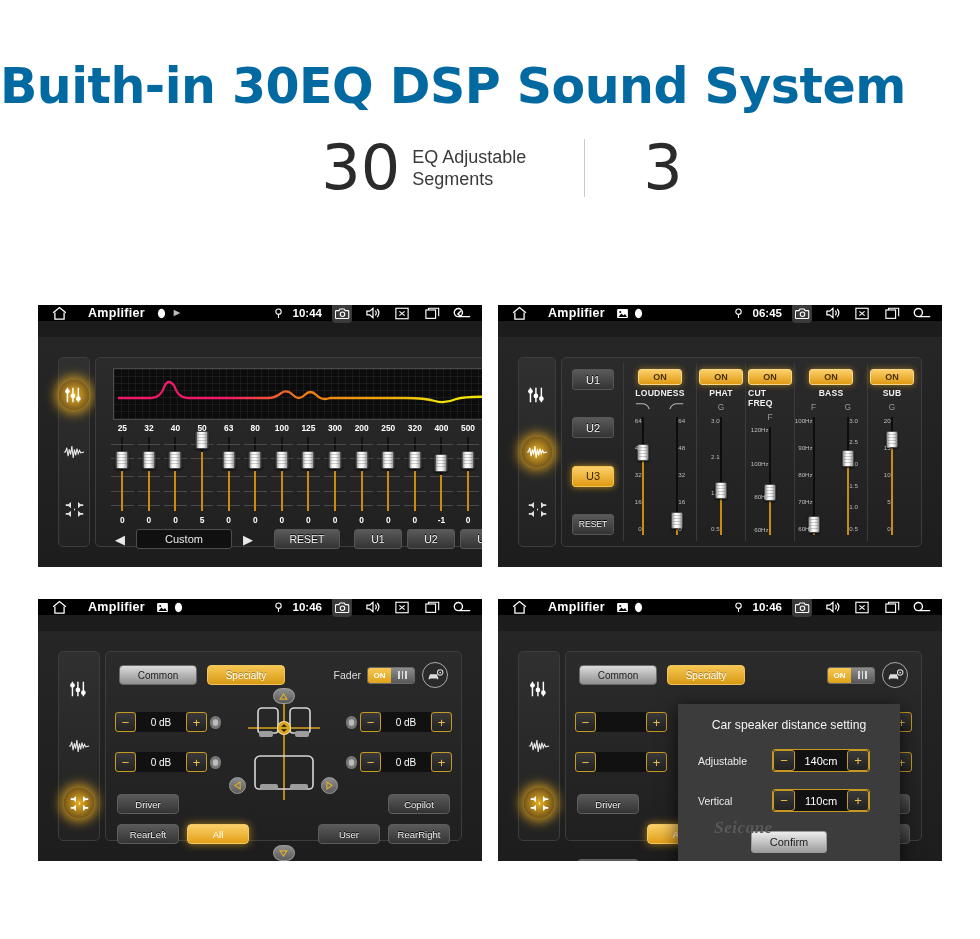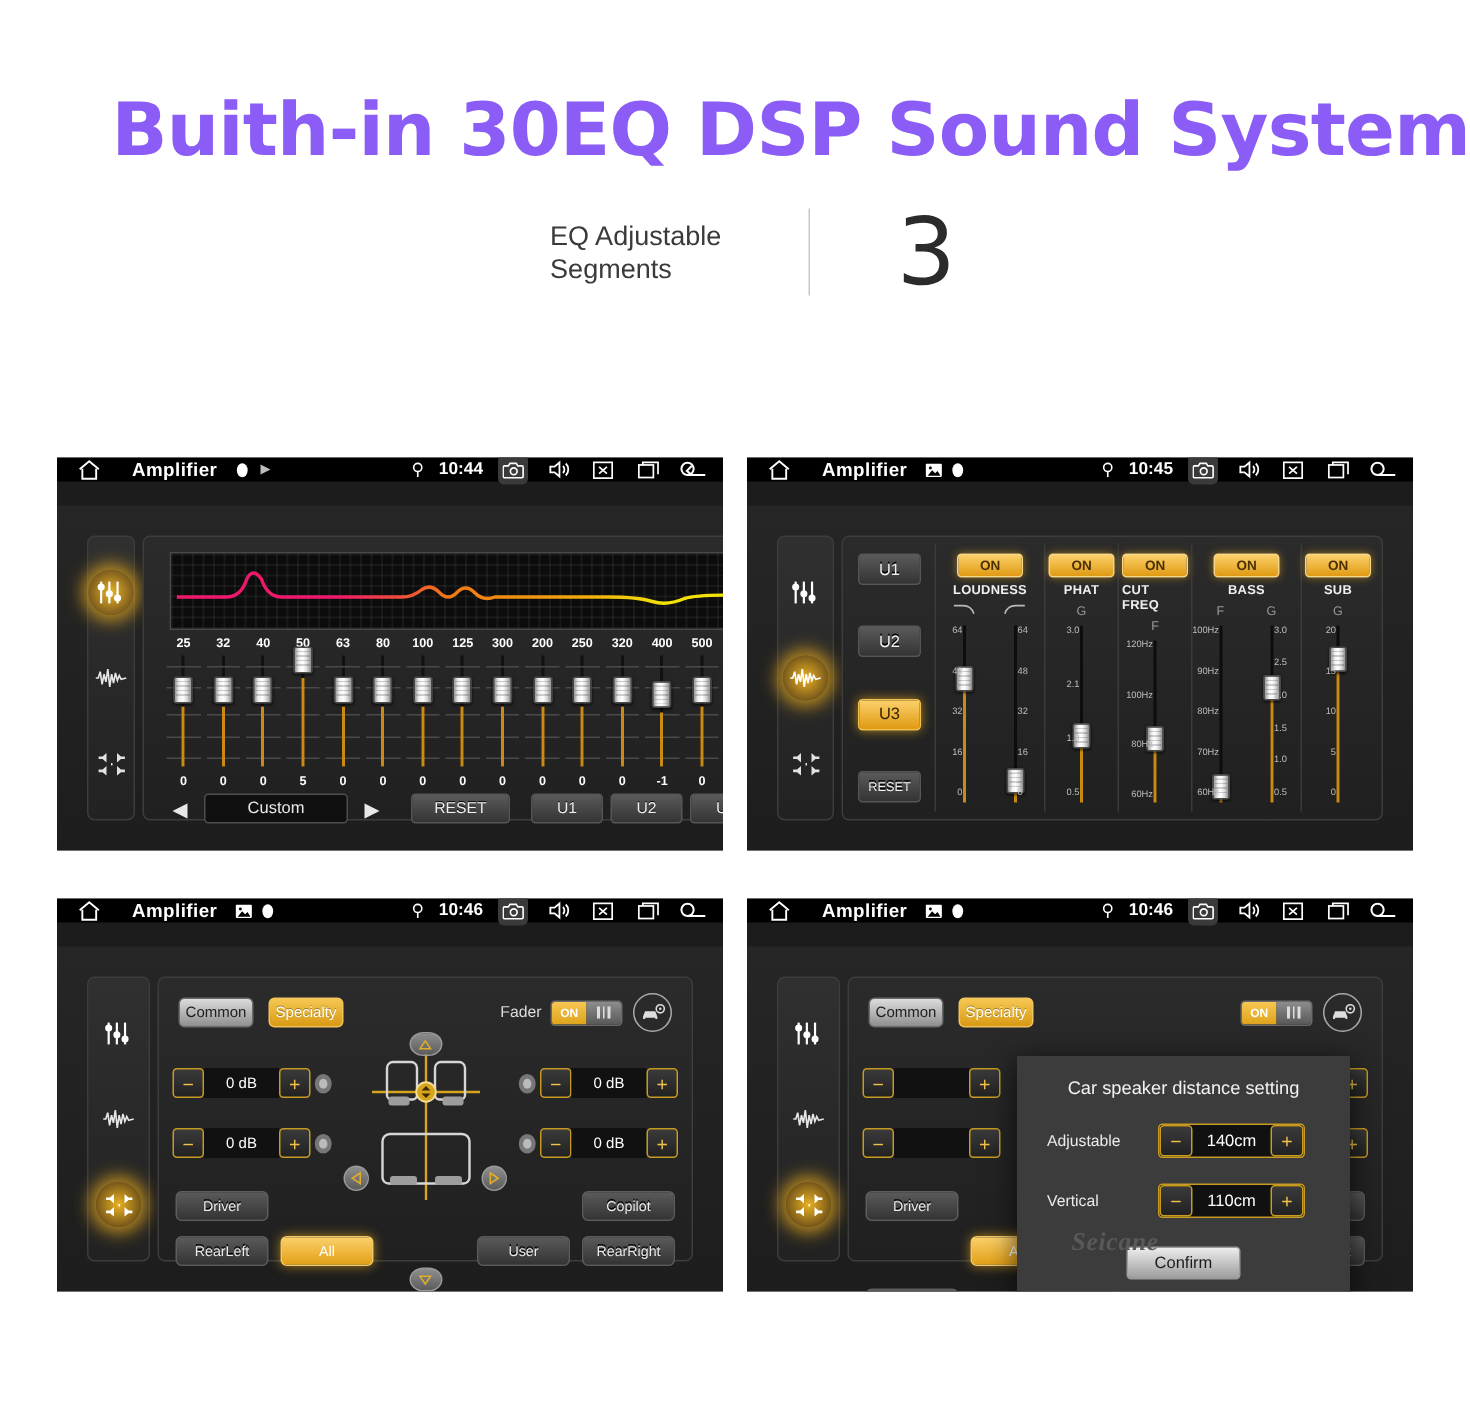--- a/index.html
+++ b/index.html
@@ -5,22 +5,22 @@
   * { box-sizing: border-box; margin: 0; padding: 0; }
   body {
     width: 980px; height: 939px;
     background: #ffffff;
     font-family: "Liberation Sans", sans-serif;
     overflow: hidden;
     position: relative;
   }
   
   .hero-title {
-    text-align: right;
-    color: #8b5cf6;
+    text-align: left;
+    color: #0369a1;
     font-size: 49px;
     font-weight: bold;
     letter-spacing: -0.5px;
     margin-top: 58px;
     font-family: "DejaVu Sans", sans-serif;
   }
   .stats {
     display: flex;
     justify-content: center;
     align-items: center;
@@ -178,21 +178,21 @@
     position: absolute; width: 12px; height: 17px; left: 50%; transform: translateX(-50%);
     background: linear-gradient(90deg,#8f8f8f,#f2f2f2 30%,#fff 50%,#d8d8d8 75%,#8a8a8a);
     border: 1px solid #4a4a4a; border-radius: 2px; box-shadow: 0 1px 2px rgba(0,0,0,.7);
   }
   .vknob::after { content:''; position:absolute; inset:2px 1px;
     background: repeating-linear-gradient(180deg, rgba(0,0,0,.18) 0 1px, transparent 1px 3px); }
 
   
   .tabs-row { display: flex; align-items: center; padding: 5px 8px 0 8px; position: relative; }
   .tab {
-    width: 50px; height: 20px; border-radius: 4px; font-size: 10px;
+    width: 78px; height: 20px; border-radius: 4px; font-size: 10px;
     display: flex; align-items: center; justify-content: center;
     border: 1px solid #6a6a6a;
     background: linear-gradient(180deg,#dcdcdc,#8f8f8f); color: #1e1e1e;
   }
   .tab.active {
     background: linear-gradient(180deg,#f6c752,#d89a14);
     color: #ffffff; border-color: #f0c35d; text-shadow: 0 -1px 0 rgba(0,0,0,.35);
   }
   .tab-gap { width: 10px; }
   .fader-label { color: #dcdcdc; font-size: 10.5px; margin-left: auto; margin-right: 6px; }
@@ -264,20 +264,21 @@
   }
   svg { display: block; }
 </style>
 </head>
 <body>
 
 <h1 class="hero-title">Buith-in 30EQ DSP Sound System</h1>
 
 <div class="stats">
   <div class="stat stat-left">
+    <div class="stat-num">30</div>
     <div class="stat-txt">
       <div>EQ Adjustable</div>
       <div>Segments</div>
     </div>
   </div>
   <div class="stat-divider"></div>
   <div class="stat">
     <div class="stat-num">3</div>
   </div>
 </div>
@@ -677,21 +678,21 @@
             </svg>
         </span>
       </span>
       <span class="sb-right">
         <span class="sb-loc">
           <svg width="9" height="12" viewBox="0 0 10 13" fill="none" stroke="#fff" stroke-width="1.2">
               <circle cx="5" cy="5" r="3"></circle>
               <path d="M5 8 V12"></path>
             </svg>
         </span>
-        <span class="sb-time">10:45</span>
+        <span class="sb-time">06:45</span>
         <span class="sb-ico hl">
           <svg width="15" height="13" viewBox="0 0 18 15" fill="none" stroke="#fff" stroke-width="1.3">
             <path d="M1.5 4 h3.2 l1.3-2h5l1.3 2h3.2 a1 1 0 0 1 1 1 v7.5 a1 1 0 0 1-1 1 h-14 a1 1 0 0 1-1-1 v-7.5 a1 1 0 0 1 1-1z"></path>
               <circle cx="9" cy="8.3" r="2.7"></circle>
           </svg>
         </span>
         <span class="sb-ico">
           <svg width="15" height="14" viewBox="0 0 16 15" fill="none" stroke="#fff" stroke-width="1.3">
             <path d="M2 5.5 h3 L8.5 2.5 v10 L5 9.5 H2 Z"></path>
               <path d="M11 5 a3.5 3.5 0 0 1 0 5"></path>

